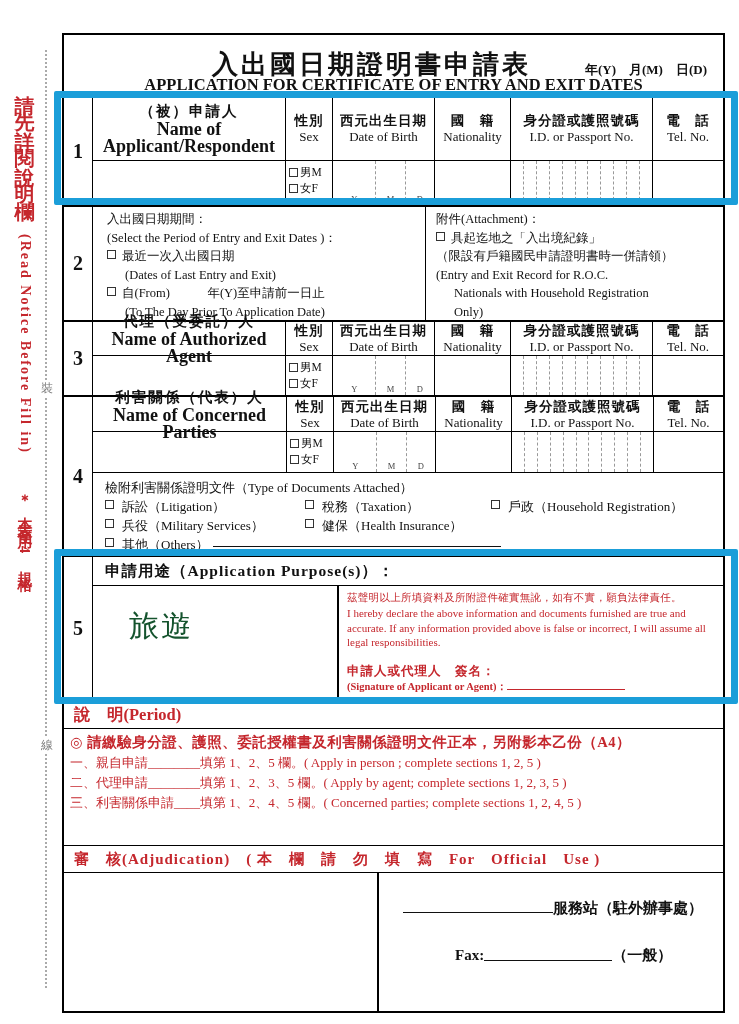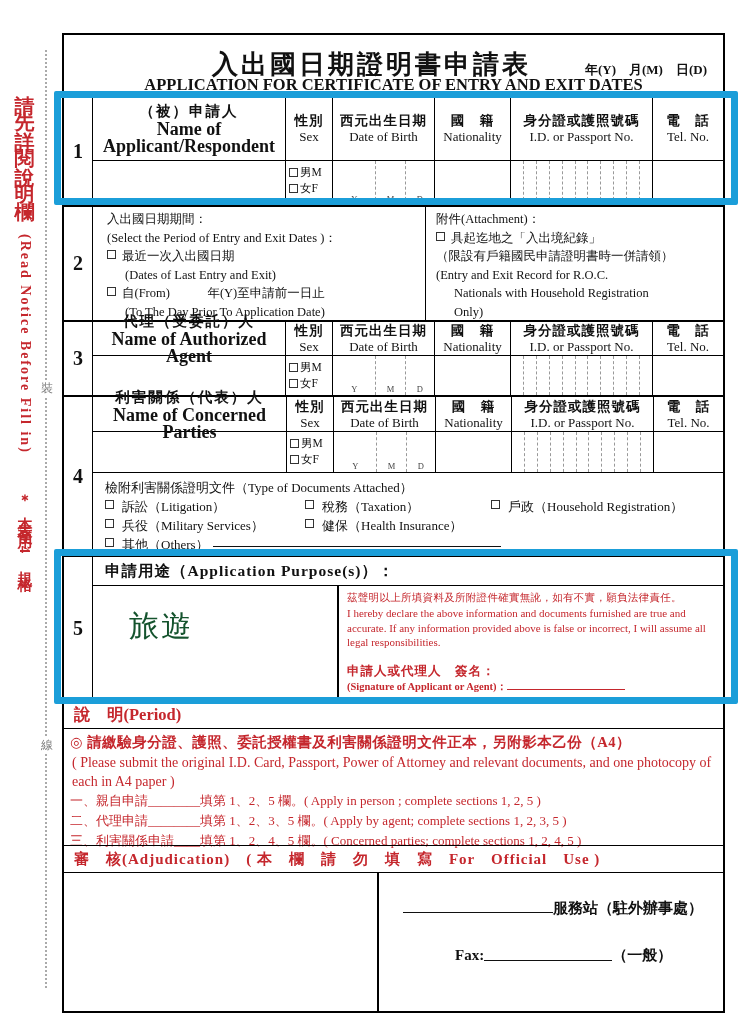--- a/index.html
+++ b/index.html
@@ -429,21 +429,20 @@
         </div>
       </div>
     </div>
   </div>
 
   <div class="band nhdr bt2">
     <span>說　明(Period)</span>
   </div>
   <div class="nbody bt1">
     <div class="nl1">◎ 請繳驗身分證、護照、委託授權書及利害關係證明文件正本，另附影本乙份（A4）</div>
-    <div class="nl2">( Please submit the original I.D. Card, Passport, Power of Attorney and relevant documents, and one photocopy of each in A4 paper )</div>
     <div class="nitem">
         <span>一、親自申請________填第 1、2、5 欄。</span>
         <span class="en">( Apply in person ; complete sections 1, 2, 5 )</span>
       </div>
     <div class="nitem">
         <span>二、代理申請________填第 1、2、3、5 欄。</span>
         <span class="en">( Apply by agent; complete sections 1, 2, 3, 5 )</span>
       </div>
     <div class="nitem">
         <span>三、利害關係申請____填第 1、2、4、5 欄。</span>

